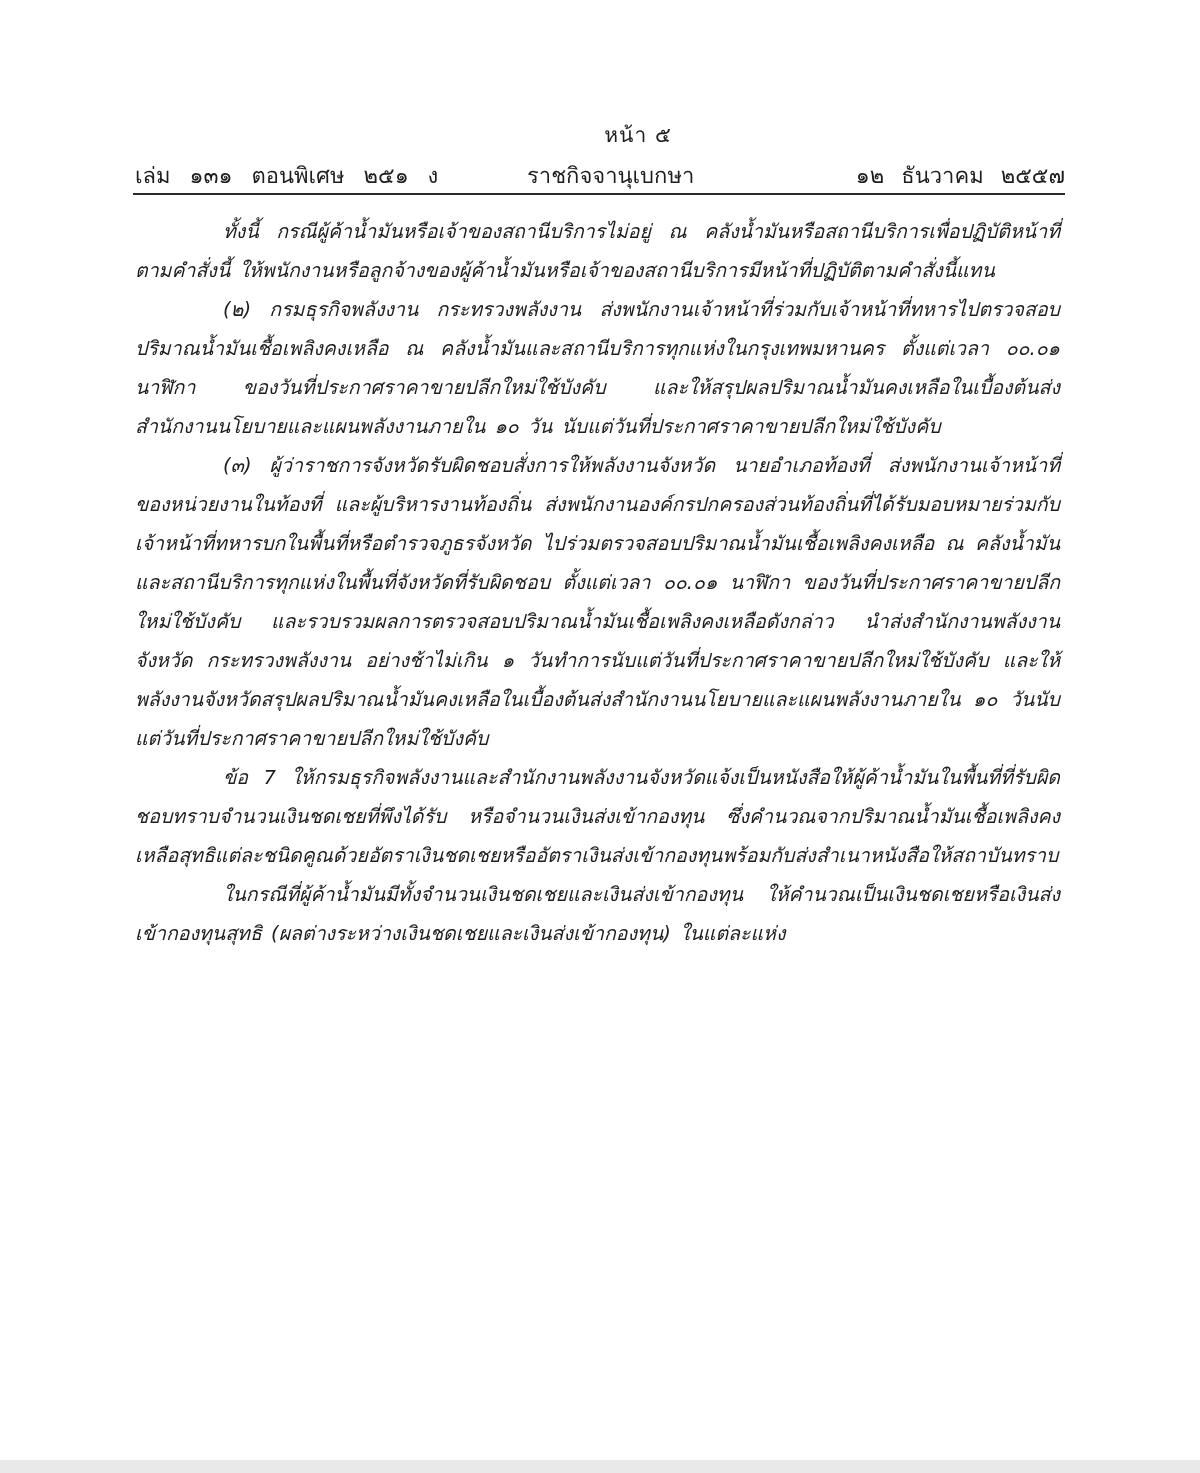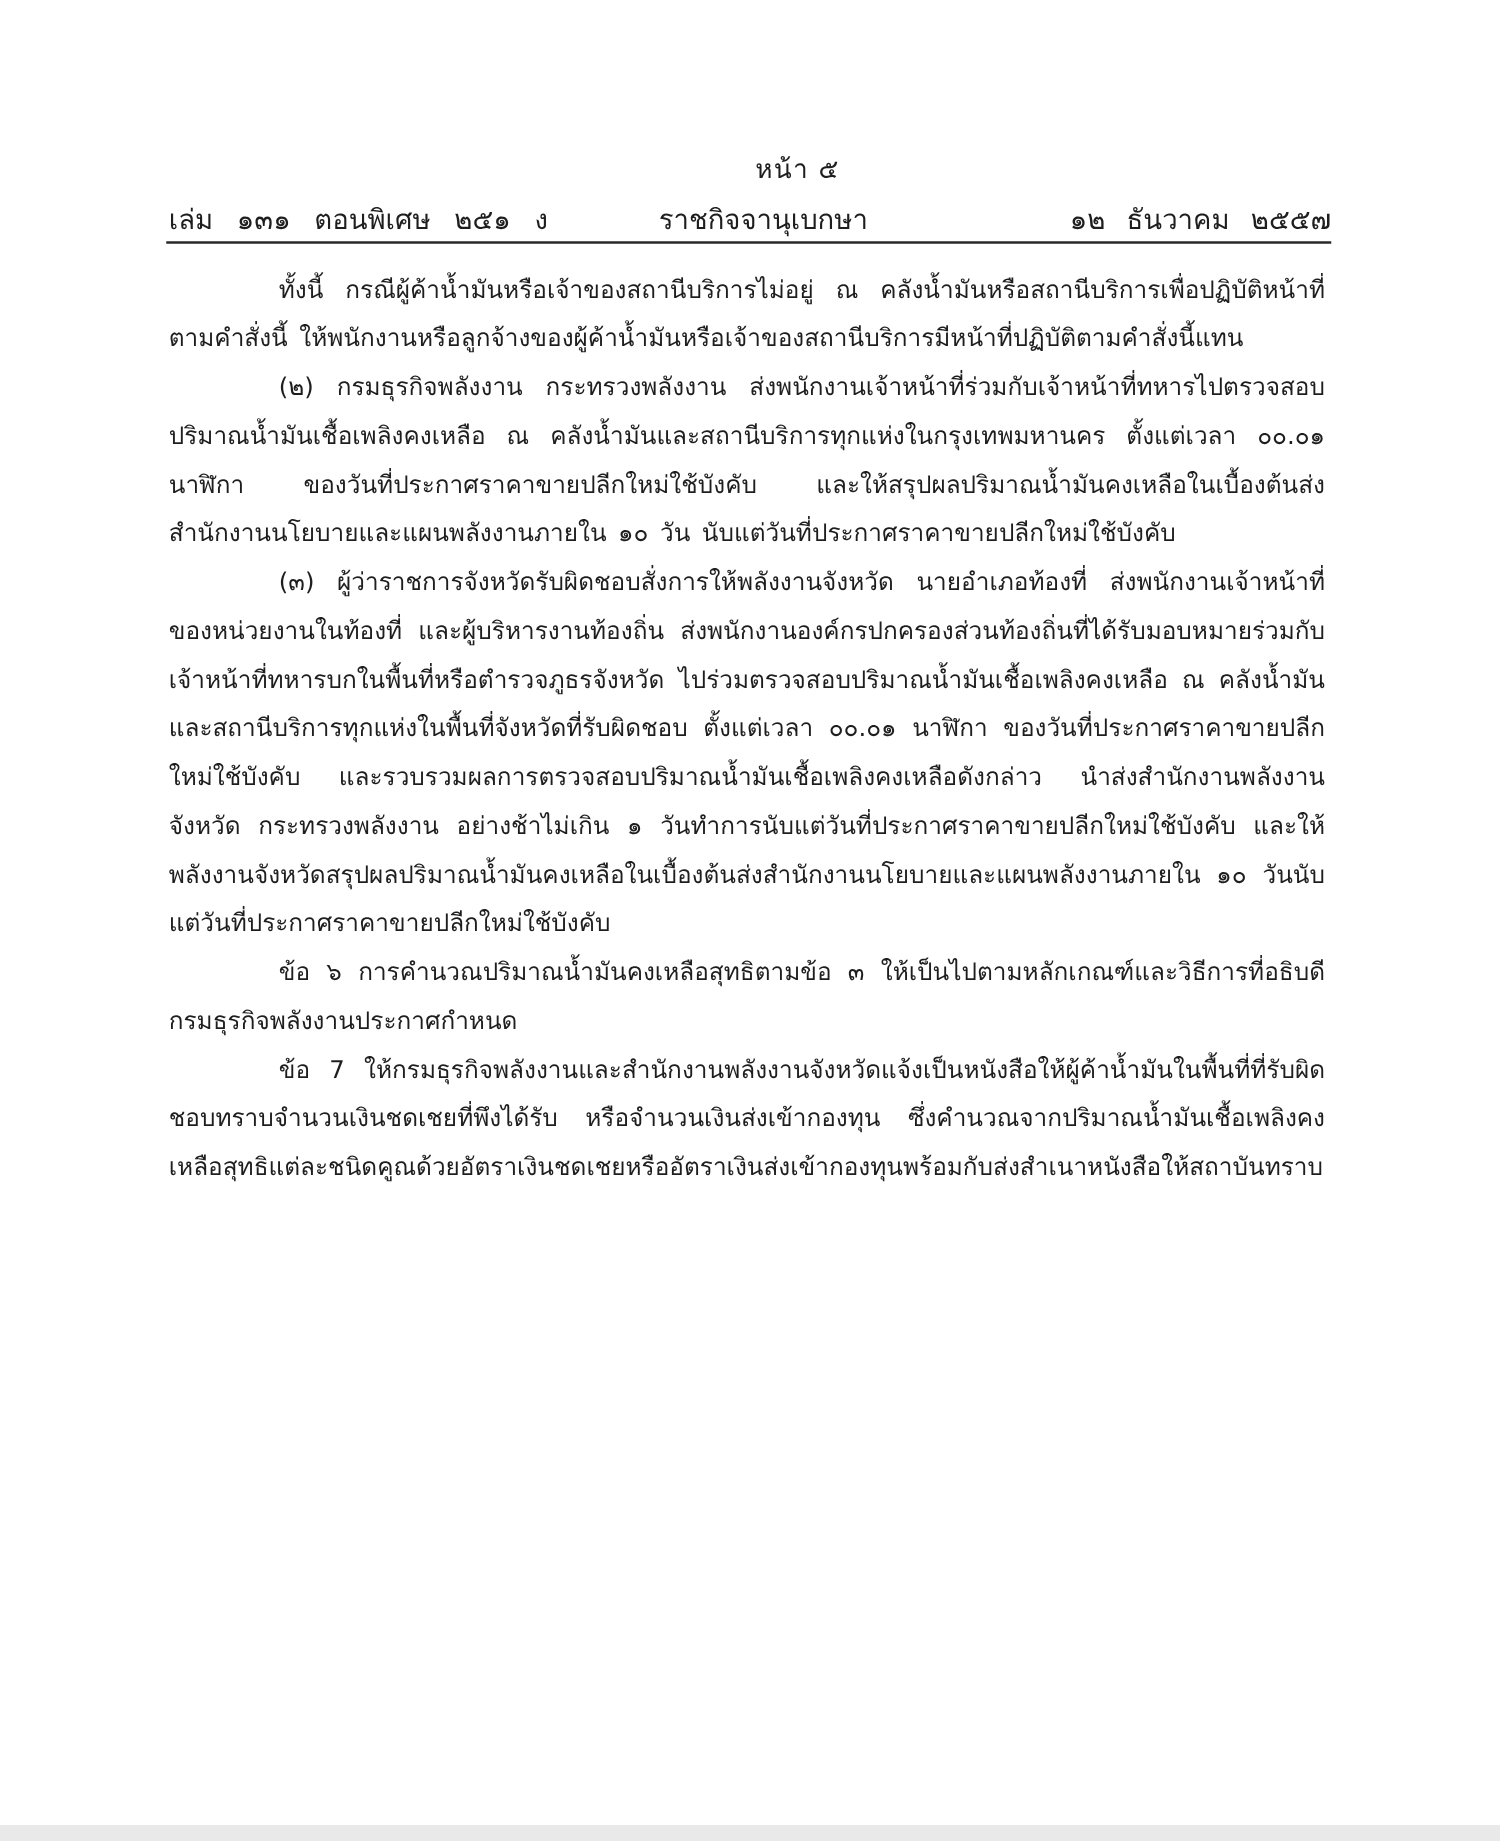--- a/index.html
+++ b/index.html
@@ -73,20 +73,21 @@
       left: 133px;
       width: 932px;
       height: 0;
       border-top: 2px solid #2a2a2a;
     }
     .body {
       position: absolute;
       top: 212px;
       left: 135px;
       width: 925px;
+      font-style: italic;
     }
     .para {
       font-size: 19.5px;
       line-height: 39px;
       text-align: justify;
       text-align-last: left;
       margin: 0;
       word-spacing: 3px;
     }
     .para.indent {
@@ -105,19 +106,19 @@
     <span class="center">ราชกิจจานุเบกษา</span>
     <span class="right">๑๒ ธันวาคม ๒๕๕๗</span>
   </div>
 
   <div class="header-rule"></div>
 
   <div class="body">
     <p class="para indent">ทั้งนี้ กรณีผู้ค้าน้ำมันหรือเจ้าของสถานีบริการไม่อยู่ ณ คลังน้ำมันหรือสถานีบริการเพื่อปฏิบัติหน้าที่ตามคำสั่งนี้ ให้พนักงานหรือลูกจ้างของผู้ค้าน้ำมันหรือเจ้าของสถานีบริการมีหน้าที่ปฏิบัติตามคำสั่งนี้แทน</p>
     <p class="para indent">(๒) กรมธุรกิจพลังงาน กระทรวงพลังงาน ส่งพนักงานเจ้าหน้าที่ร่วมกับเจ้าหน้าที่ทหารไปตรวจสอบปริมาณน้ำมันเชื้อเพลิงคงเหลือ ณ คลังน้ำมันและสถานีบริการทุกแห่งในกรุงเทพมหานคร ตั้งแต่เวลา ๐๐.๐๑ นาฬิกา ของวันที่ประกาศราคาขายปลีกใหม่ใช้บังคับ และให้สรุปผลปริมาณน้ำมันคงเหลือในเบื้องต้นส่งสำนักงานนโยบายและแผนพลังงานภายใน ๑๐ วัน นับแต่วันที่ประกาศราคาขายปลีกใหม่ใช้บังคับ</p>
     <p class="para indent">(๓) ผู้ว่าราชการจังหวัดรับผิดชอบสั่งการให้พลังงานจังหวัด นายอำเภอท้องที่ ส่งพนักงานเจ้าหน้าที่ของหน่วยงานในท้องที่ และผู้บริหารงานท้องถิ่น ส่งพนักงานองค์กรปกครองส่วนท้องถิ่นที่ได้รับมอบหมายร่วมกับเจ้าหน้าที่ทหารบกในพื้นที่หรือตำรวจภูธรจังหวัด ไปร่วมตรวจสอบปริมาณน้ำมันเชื้อเพลิงคงเหลือ ณ คลังน้ำมันและสถานีบริการทุกแห่งในพื้นที่จังหวัดที่รับผิดชอบ ตั้งแต่เวลา ๐๐.๐๑ นาฬิกา ของวันที่ประกาศราคาขายปลีกใหม่ใช้บังคับ และรวบรวมผลการตรวจสอบปริมาณน้ำมันเชื้อเพลิงคงเหลือดังกล่าว นำส่งสำนักงานพลังงานจังหวัด กระทรวงพลังงาน อย่างช้าไม่เกิน ๑ วันทำการนับแต่วันที่ประกาศราคาขายปลีกใหม่ใช้บังคับ และให้พลังงานจังหวัดสรุปผลปริมาณน้ำมันคงเหลือในเบื้องต้นส่งสำนักงานนโยบายและแผนพลังงานภายใน ๑๐ วันนับแต่วันที่ประกาศราคาขายปลีกใหม่ใช้บังคับ</p>
-    <p class="para indent">ข้อ ๖ การคำนวณปริมาณน้ำมันคงเหลือสุทธิตามข้อ ๓ ให้เป็นไปตามหลักเกณฑ์และวิธีการที่อธิบดีกรมธุรกิจพลังงานประกาศกำหนด</p>
     <p class="para indent">ข้อ 7 ให้กรมธุรกิจพลังงานและสำนักงานพลังงานจังหวัดแจ้งเป็นหนังสือให้ผู้ค้าน้ำมันในพื้นที่ที่รับผิดชอบทราบจำนวนเงินชดเชยที่พึงได้รับ หรือจำนวนเงินส่งเข้ากองทุน ซึ่งคำนวณจากปริมาณน้ำมันเชื้อเพลิงคงเหลือสุทธิแต่ละชนิดคูณด้วยอัตราเงินชดเชยหรืออัตราเงินส่งเข้ากองทุนพร้อมกับส่งสำเนาหนังสือให้สถาบันทราบ</p>
+    <p class="para indent">ในกรณีที่ผู้ค้าน้ำมันมีทั้งจำนวนเงินชดเชยและเงินส่งเข้ากองทุน ให้คำนวณเป็นเงินชดเชยหรือเงินส่งเข้ากองทุนสุทธิ (ผลต่างระหว่างเงินชดเชยและเงินส่งเข้ากองทุน) ในแต่ละแห่ง</p>
   </div>
 
 </div>
 
 <div class="bottom-strip"></div>
 
 </body></html>

